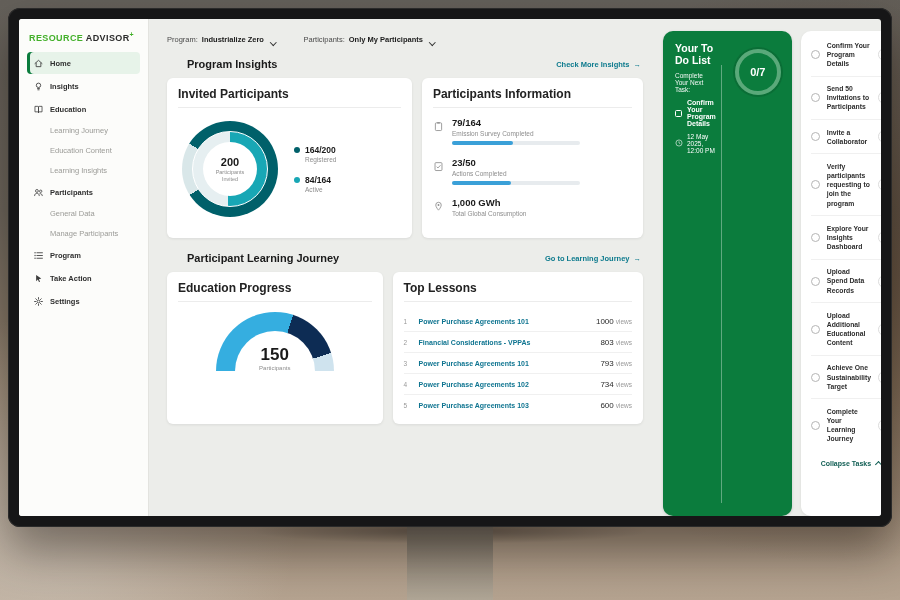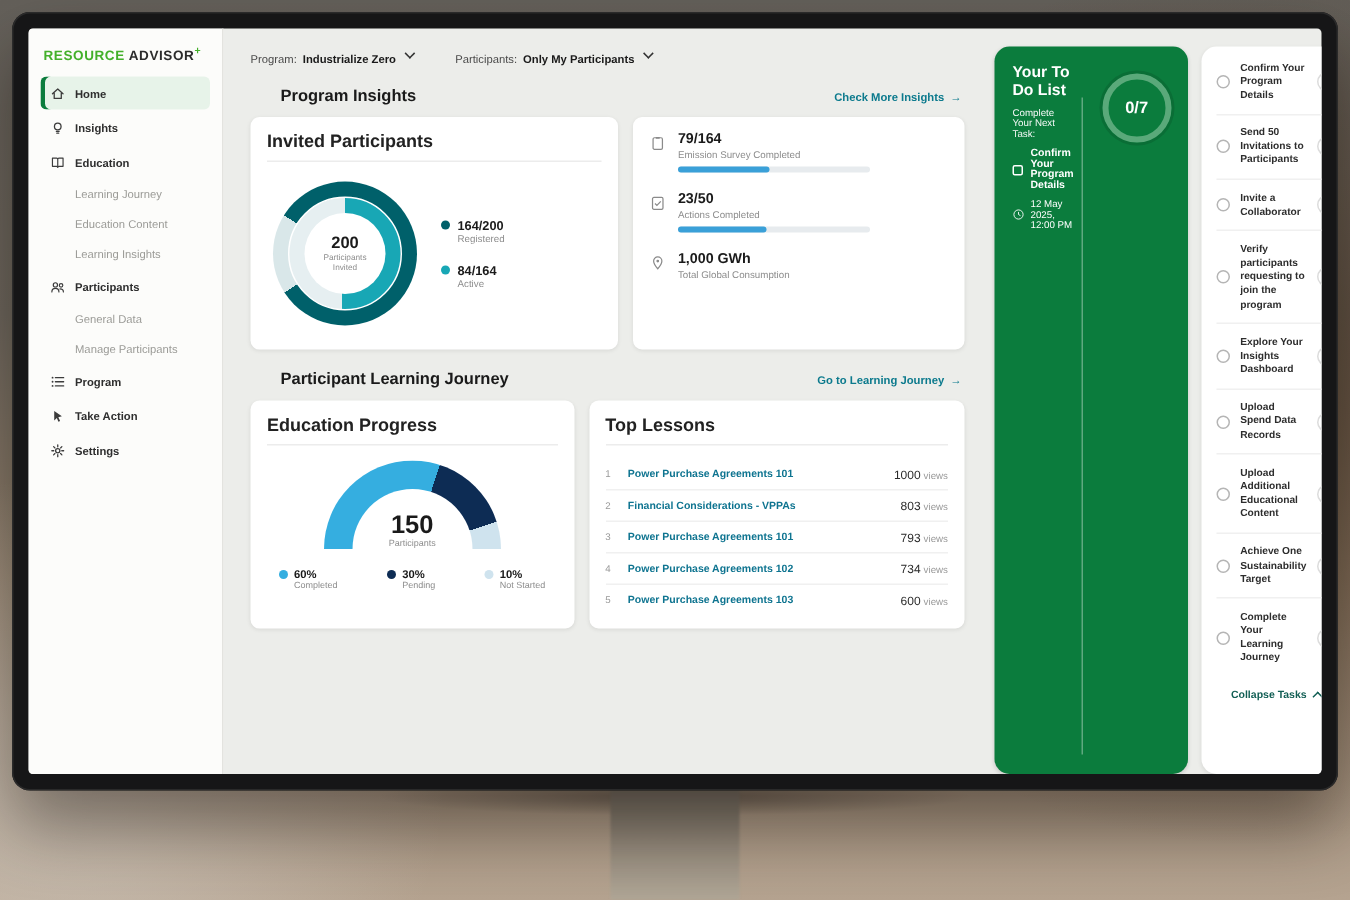--- a/index.html
+++ b/index.html
@@ -36,21 +36,21 @@
     font-size:7.5px; font-weight:700; color:#2e2e2e; cursor:pointer; }
   .nav-item.active { background:#e7f3e9; box-shadow:inset 3px 0 0 #0b7c3d; }
   .nav-sub { display:block; padding:5px 6px 5px 23px; font-size:7.5px; color:#9b9b97; font-weight:500; cursor:pointer; }
   .nav-icon { width:11px; height:11px; display:inline-flex; color:#3c3c3c; flex:none; }
   .nav-icon svg { width:11px; height:11px; }
 
   
   .main { flex:1; padding:16px 14px 10px 18px; overflow:hidden; min-width:0; }
   .title { font-size:15px; font-weight:bold; color:#121212; letter-spacing:0.2px; margin-bottom:11px; }
   .filters { display:flex; gap:28px; align-items:center; margin-bottom:14px; }
-  .filter { display:flex; align-items:flex-start; gap:4px; font-size:7.5px; color:#4a4a4a; cursor:pointer; }
+  .filter { display:flex; align-items:flex-end; gap:4px; font-size:7.5px; color:#4a4a4a; cursor:pointer; }
   .f-value { font-weight:bold; color:#1a1a1a; }
   .chev { width:4.5px; height:4.5px; border-right:1.2px solid #333; border-bottom:1.2px solid #333;
     display:inline-block; transform:rotate(45deg); margin:-2px 0 0 3px; }
   .sec-head { display:flex; justify-content:space-between; align-items:center; margin:10px 2px 8px 0; }
   .sec-title { font-size:11px; font-weight:bold; color:#1a1a1a;padding-left:20px; }
   .sec-link { font-size:7.5px; font-weight:bold; color:#0c7a8d; display:flex; gap:4px; align-items:center; cursor:pointer; }
   .cards { display:flex; gap:10px; }
   .card { background:#fff; border-radius:6px; box-shadow:0 1px 3px rgba(0,0,0,0.08); padding:9px 11px; }
   .card-title { font-size:12px; font-weight:bold; color:#222; padding-bottom:6px; border-bottom:1px solid #ececec; margin-bottom:9px; }
   .card-invited { flex:1.12; min-height:155px; }
@@ -269,20 +269,21 @@
                 <span>
                   <div class="li-v">84/164</div>
                   <div class="li-l">Active</div>
                 </span>
               </div>
             </div>
           </div>
         </div>
 
         <div class="card card-info">
+          <div class="card-title">Participants Information</div>
           <div class="stat">
             <span class="stat-icon"><svg viewBox="0 0 12 12">
                   <rect x="2.6" y="2" width="6.8" height="8.4" rx="1" fill="none" stroke="currentColor" stroke-width="0.9"></rect>
                   <path d="M4.6 1.4 h2.8 v1.4 h-2.8 z" fill="currentColor"></path>
                 </svg></span>
             <span>
               <div class="stat-val">79/164</div>
               <div class="stat-lbl">Emission Survey Completed</div>
               <div class="bar">
                   <div class="bar-fill" style="width: 48%;"></div>
@@ -327,43 +328,20 @@
 
         <div class="card card-edu">
           <div class="card-title">Education Progress</div>
           <div class="gauge-wrap">
             <div class="gauge" style="--a: 108deg; --b: 162deg;"></div>
             <div class="gauge-center">
               <div class="v">150</div>
               <div class="l">Participants</div>
             </div>
           </div>
-          <div class="edu-legend">
-            <div class="el">
-              <span class="el-dot" style="background:#35aee0"></span>
-              <span>
-                <div class="el-v">60%</div>
-                <div class="el-l">Completed</div>
-              </span>
-            </div>
-            <div class="el">
-              <span class="el-dot" style="background:#0d2c54"></span>
-              <span>
-                <div class="el-v">30%</div>
-                <div class="el-l">Pending</div>
-              </span>
-            </div>
-            <div class="el">
-              <span class="el-dot" style="background:#cfe3ee"></span>
-              <span>
-                <div class="el-v">10%</div>
-                <div class="el-l">Not Started</div>
-              </span>
-            </div>
-          </div>
         </div>
 
         <div class="card card-lessons">
           <div class="card-title">Top Lessons</div>
           <div class="lesson">
             <span class="l-rank">1</span>
             <span class="l-title">Power Purchase Agreements 101</span>
             <span class="l-views"><span>1000</span><span class="w">views</span></span>
           </div>
           <div class="lesson">

